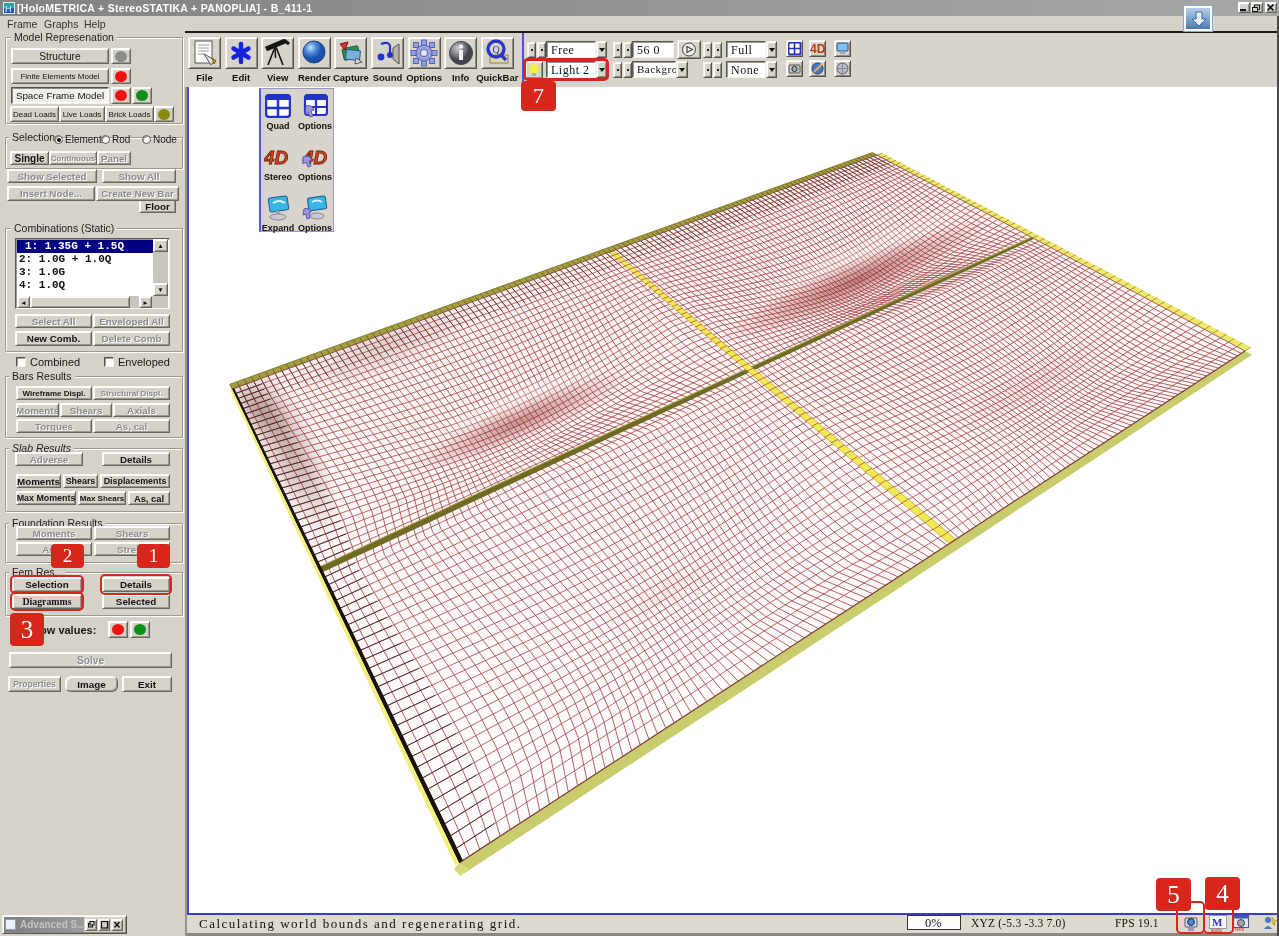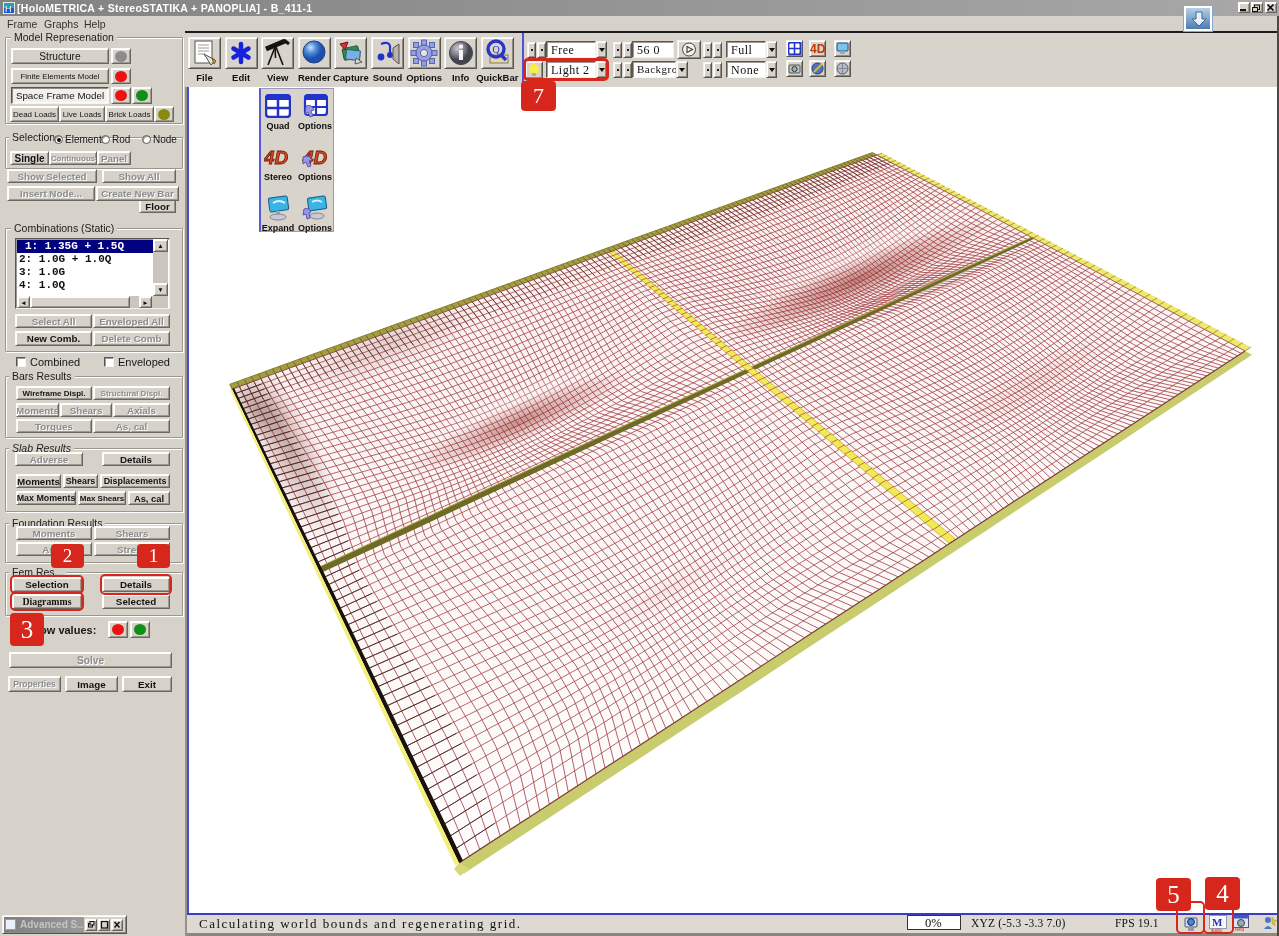--- a/index.html
+++ b/index.html
@@ -137,21 +137,21 @@
 <div class="b" style="left:102px;top:594px;width:68px;height:15px;font-size:9.8px;">Selected</div>
 <div class="lbl" style="left:26px;top:624px;font-weight:700;">Show values:</div>
 <div class="b" style="left:108px;top:621px;width:20px;height:17px;">
     <span class="circ" style="background:#ee1111;"></span>
   </div>
 <div class="b" style="left:130px;top:621px;width:20px;height:17px;">
     <span class="circ" style="background:#0e8f1a;"></span>
   </div>
 <div class="b d" style="left:9px;top:652px;width:163px;height:16px;font-size:10.2px;">Solve</div>
 <div class="b d" style="left:8px;top:676px;width:53px;height:16px;font-size:8.6px;">Properties</div>
-<div class="b" style="left:65px;top:676px;width:53px;height:16px;font-size:9.8px;">Image</div>
+<div class="b" style="left:65px;top:676px;width:53px;height:16px;font-size:9.8px;border-radius:6px;">Image</div>
 <div class="b" style="left:122px;top:676px;width:50px;height:16px;font-size:9.8px;">Exit</div>
 <div style="position:absolute;left:185px;top:31px;width:1094px;height:56px;background:#d8d4cc;border-top:2px solid #1c1c1c;"></div>
 <div class="tbtn" style="left:188.0px;top:37px;width:33px;height:32px;">
     <svg width="30" height="30">
       <rect x="5" y="3" width="17" height="22" fill="#fff" stroke="#555"></rect>
       <path d="M8 7h11M8 10h11M8 13h11M8 16h7" stroke="#9a9a9a" stroke-width="1"></path>
       <path d="M14 16 L25 22 L21 27 Z" fill="#e6e2da" stroke="#555"></path>
       <path d="M22 20l4 3-2 3z" fill="#caa84c" stroke="#7a5a10"></path>
     </svg>
   </div>

